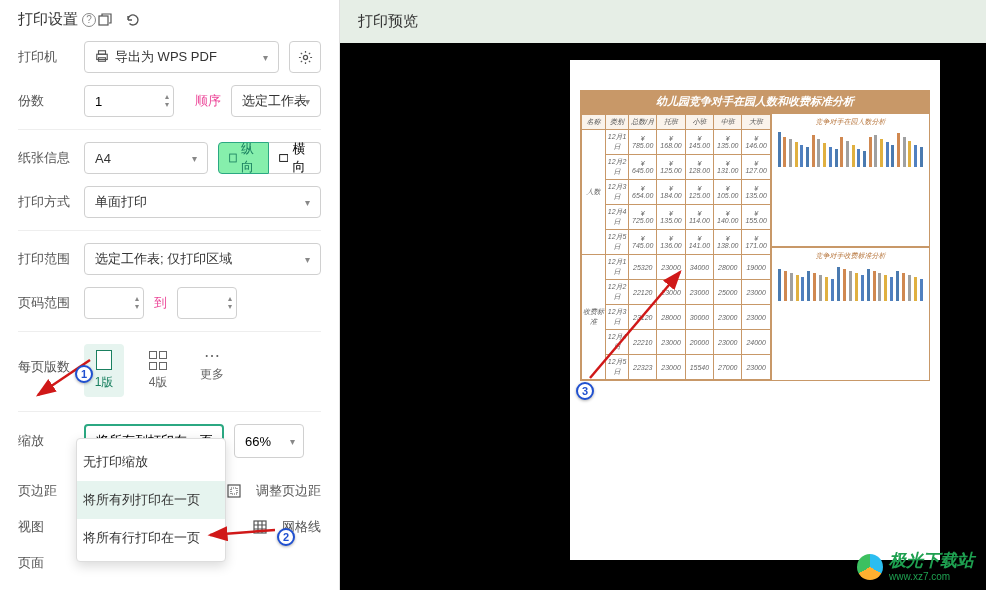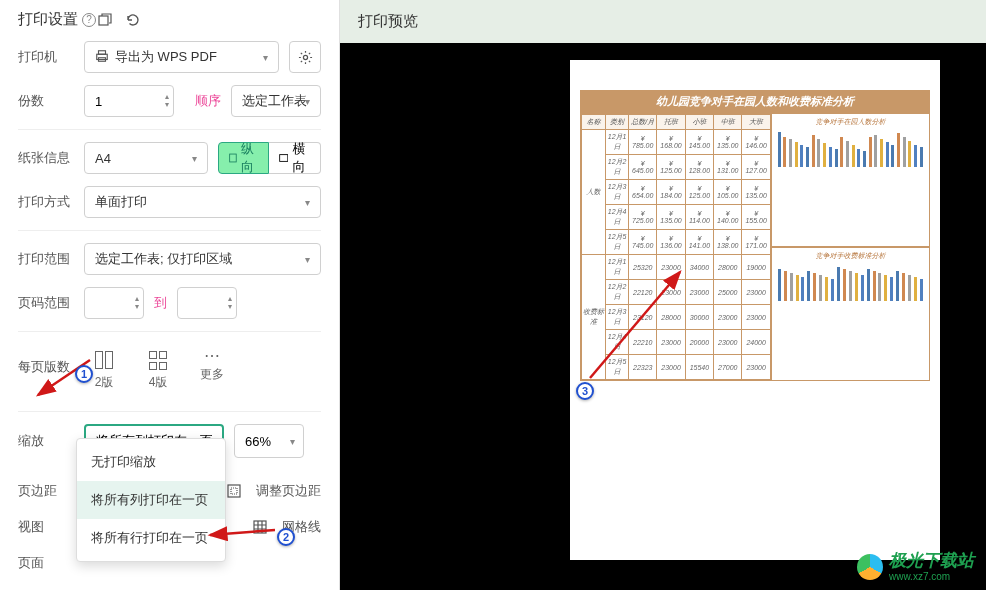--- a/index.html
+++ b/index.html
@@ -45,21 +45,21 @@
   .layout-icon.p4 .pg { width: 8px; height: 8px; }
   .layout-icon.p6 .pg { width: 5px; height: 8px; }
   .more-dots { font-size: 16px; line-height: 12px; }
   
   .zoom-select { flex: none; width: 140px; height: 34px; border: 2px solid #2ba882; border-radius: 4px; display: flex; align-items: center; padding: 0 10px; font-size: 13px; position: relative; cursor: pointer; background: #fff; }
   .zoom-select .chev { position: absolute; right: 8px; color: #666; font-size: 10px; }
   .pct-select { width: 70px; height: 34px; border: 1px solid #d0d0d0; border-radius: 4px; display: flex; align-items: center; padding: 0 10px; font-size: 13px; position: relative; cursor: pointer; }
   .pct-select .chev { position: absolute; right: 8px; color: #888; font-size: 10px; }
   
   .dropdown { position: absolute; left: 76px; top: 438px; width: 150px; background: #fff; border: 1px solid #ddd; border-radius: 4px; box-shadow: 0 4px 12px rgba(0,0,0,0.15); z-index: 100; padding: 4px 0; }
-  .dropdown-item { padding: 10px 14px; font-size: 13px; color: #333; cursor: pointer; }
+  .dropdown-item { padding: 10px 6px; font-size: 13px; color: #333; cursor: pointer; }
   .dropdown-item.sel { background: #e6f4ef; }
   
   .opt-row-item { display: flex; align-items: center; gap: 14px; font-size: 13px; color: #555; cursor: pointer; }
   
   .preview-header { padding: 12px 18px; font-size: 15px; color: #333; background: #e6eee6; }
   .paper { position: absolute; left: 230px; top: 60px; width: 370px; height: 500px; background: #fff; box-shadow: 0 2px 8px rgba(0,0,0,0.1); font-style: italic; }
   .doc-content { position: absolute; left: 10px; top: 30px; right: 10px; }
   .doc-title { background: #c89868; color: #fff; text-align: center; padding: 4px; font-size: 11px; font-weight: bold; }
   .doc-body { display: flex; }
   .doc-table { flex: 1.2; border: 1px solid #c89868; }
@@ -200,26 +200,25 @@
           <span>▾</span>
         </div>
     </div>
   </div>
 
   <hr class="hr">
 
   <div class="layout-row" style="margin-bottom:14px">
     <div class="row-label" style="padding-top:14px">每页版数</div>
     <div class="layout-opts">
-      <div class="layout-opt">
-        <div class="layout-icon p2">
-            <div class="pg"></div>
+      <div class="layout-opt active">
+        <div class="layout-icon p1">
             <div class="pg"></div>
           </div>
-        <span>2版</span>
+        <span>1版</span>
       </div>
       <div class="layout-opt">
         <div class="layout-icon p4">
             <div class="pg"></div>
             <div class="pg"></div>
             <div class="pg"></div>
             <div class="pg"></div>
           </div>
         <span>4版</span>
       </div>

